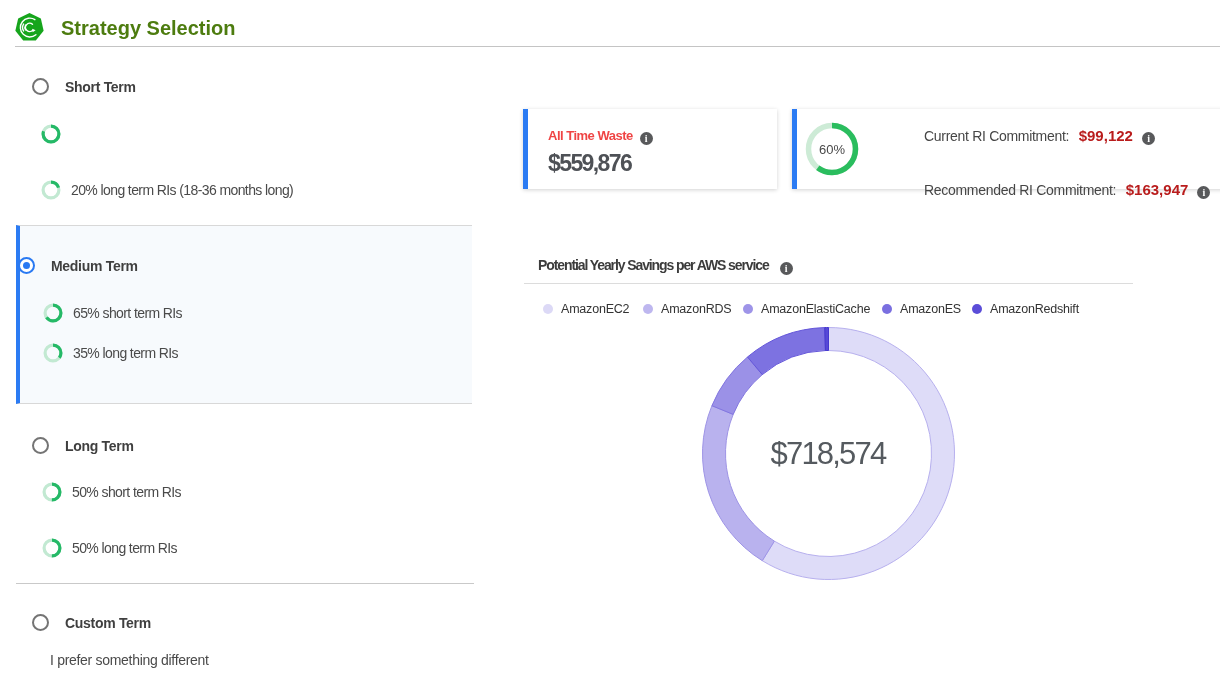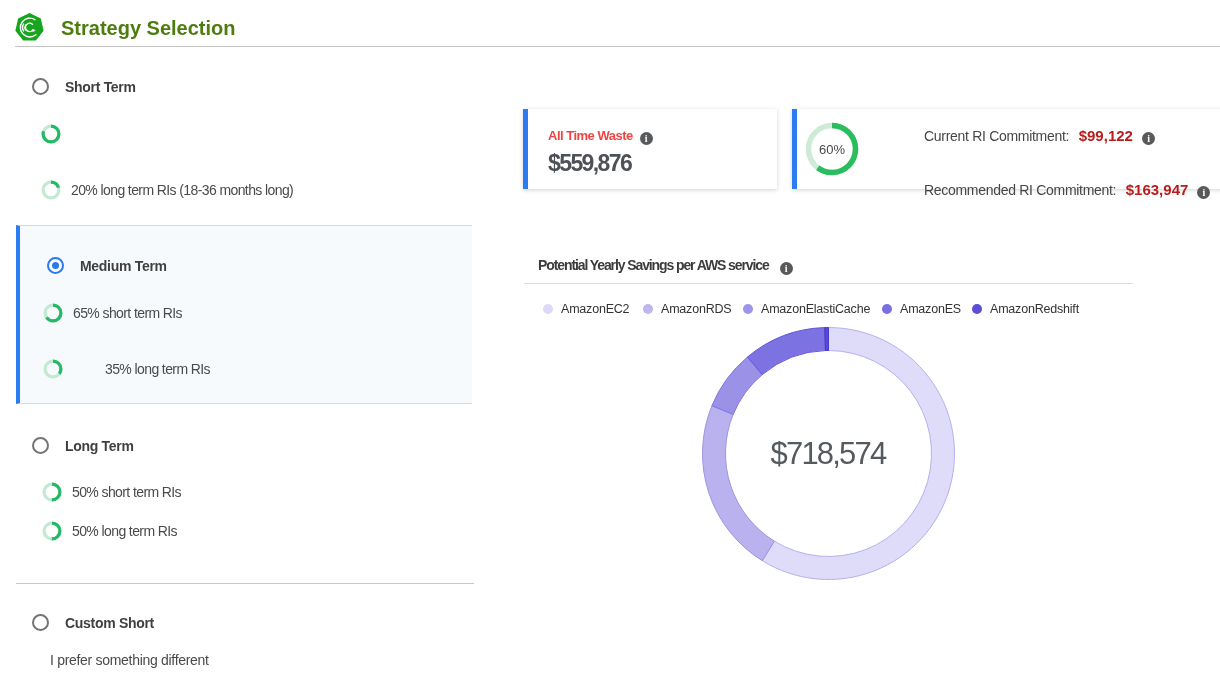--- a/index.html
+++ b/index.html
@@ -65,62 +65,62 @@
   </div>
 <div class="row" style="left:41px; top:180px;" id="p20">
     <svg width="20" height="20" viewBox="0 0 20 20">
       <circle cx="10" cy="10" r="7.9" fill="none" stroke="#c2e9d2" stroke-width="3.2"></circle>
       <circle cx="10" cy="10" r="7.9" fill="none" stroke="#25b967" stroke-width="3.2" stroke-dasharray="9.927432785343747 49.637163926718735" transform="rotate(-90 10 10)"></circle>
     </svg>
     <span class="plabel">20% long term RIs (18-36 months long)</span>
   </div>
 
 <div class="medbox"></div>
-<div class="row" style="left:47px; top:257px;">
+<div class="row" style="left:18px; top:257px;">
     <span class="radio sel"></span>
     <span class="rlabel">Medium Term</span>
   </div>
 <div class="row" style="left:43px; top:303px;" id="p65">
     <svg width="20" height="20" viewBox="0 0 20 20">
       <circle cx="10" cy="10" r="7.9" fill="none" stroke="#c2e9d2" stroke-width="3.2"></circle>
       <circle cx="10" cy="10" r="7.9" fill="none" stroke="#25b967" stroke-width="3.2" stroke-dasharray="32.264156552367176 49.637163926718735" transform="rotate(-90 10 10)"></circle>
     </svg>
     <span class="plabel">65% short term RIs</span>
   </div>
-<div class="row" style="left:43px; top:359px;gap:32px;" id="p35">
+<div class="row" style="left:43px; top:343px;" id="p35">
     <svg width="20" height="20" viewBox="0 0 20 20">
       <circle cx="10" cy="10" r="7.9" fill="none" stroke="#c2e9d2" stroke-width="3.2"></circle>
       <circle cx="10" cy="10" r="7.9" fill="none" stroke="#25b967" stroke-width="3.2" stroke-dasharray="17.37300737435156 49.637163926718735" transform="rotate(-90 10 10)"></circle>
     </svg>
     <span class="plabel">35% long term RIs</span>
   </div>
 
 <div class="row" style="left:32px; top:437px;">
     <span class="radio"></span>
     <span class="rlabel">Long Term</span>
   </div>
 <div class="row" style="left:42px; top:482px;" id="p50a">
     <svg width="20" height="20" viewBox="0 0 20 20">
       <circle cx="10" cy="10" r="7.9" fill="none" stroke="#c2e9d2" stroke-width="3.2"></circle>
       <circle cx="10" cy="10" r="7.9" fill="none" stroke="#25b967" stroke-width="3.2" stroke-dasharray="24.818581963359364 49.637163926718735" transform="rotate(-90 10 10)"></circle>
     </svg>
     <span class="plabel">50% short term RIs</span>
   </div>
-<div class="row" style="left:42px; top:521px;" id="p50b">
+<div class="row" style="left:42px; top:538px;" id="p50b">
     <svg width="20" height="20" viewBox="0 0 20 20">
       <circle cx="10" cy="10" r="7.9" fill="none" stroke="#c2e9d2" stroke-width="3.2"></circle>
       <circle cx="10" cy="10" r="7.9" fill="none" stroke="#25b967" stroke-width="3.2" stroke-dasharray="24.818581963359364 49.637163926718735" transform="rotate(-90 10 10)"></circle>
     </svg>
     <span class="plabel">50% long term RIs</span>
   </div>
 
 <div class="divider"></div>
 <div class="row" style="left:32px; top:614px;">
     <span class="radio"></span>
-    <span class="rlabel">Custom Short</span>
+    <span class="rlabel">Custom Term</span>
   </div>
 <div class="abs" style="left:50px; top:652px; font-size:14px; color:#4a4a4a; letter-spacing:-0.3px;">I prefer something different</div>
 
 <div class="card card1"></div>
 <div class="abs" style="left:548px; top:126px;"><span class="ctitle">All Time Waste</span><span class="info" style="margin-left:7px;">i</span></div>
 <div class="abs cvalue" style="left:548px; top:150px;">$559,876</div>
 
 <div class="card card2"></div>
 <svg class="abs" style="left:805px; top:122px;" width="54" height="54" viewBox="0 0 54 54">
   <circle cx="27" cy="27" r="23.5" fill="none" stroke="#cdebd6" stroke-width="5.5"></circle>

